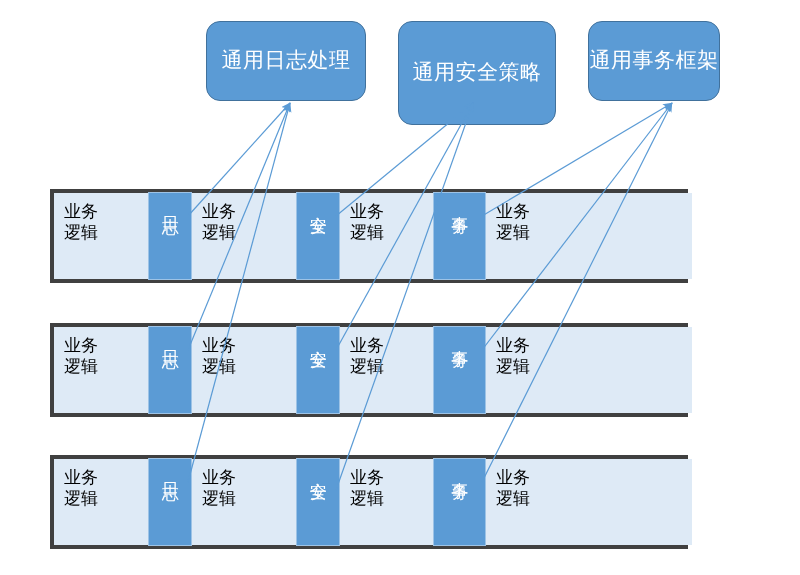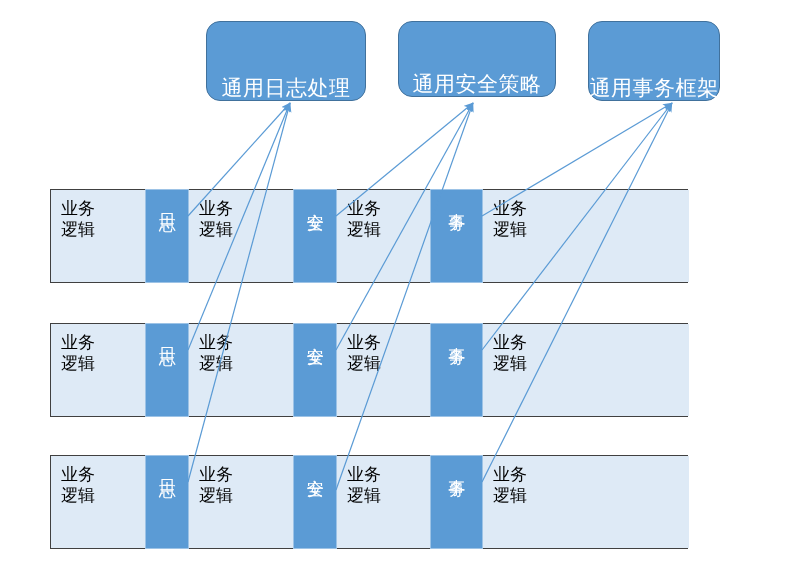--- a/index.html
+++ b/index.html
@@ -16,37 +16,37 @@
     overflow: hidden;
   }
 
   
   .aspect-box {
     position: absolute;
     background: #5B9BD5;
     border: 1px solid #41719C;
     border-radius: 14px;
     display: flex;
-    align-items: flex-end;
+    align-items: center;
     justify-content: center;
     box-sizing: border-box;
   }
   .aspect-label {
     color: #FFFFFF;
     font-size: 21px;
     line-height: 1.1;
     letter-spacing: 0.5px;
     white-space: nowrap;
   }
 
   
   .layer-row {
     position: absolute;
     background: #d946ef;
-    border: 1px solid #404040;
+    border: 4px solid #404040;
     box-sizing: border-box;
     padding-left: 13px;
   }
   .biz-seg {
     position: absolute;
     top: 0;
     bottom: 0;
     background: #DEEAF6;
     display: flex;
     align-items: flex-start;
@@ -91,21 +91,21 @@
 </style>
 </head>
 <body>
 
 <div id="canvas">
 
   <div id="aspect-layer">
       <div class="aspect-box" style="left: 206px; top: 21px; width: 160px; height: 80px;">
         <span class="aspect-label">通用日志处理</span>
       </div>
-      <div class="aspect-box" style="left: 398px; top: 21px; width: 158px; height: 76px;">
+      <div class="aspect-box" style="left: 398px; top: 21px; width: 158px; height: 104px;">
         <span class="aspect-label">通用安全策略</span>
       </div>
       <div class="aspect-box" style="left: 588px; top: 21px; width: 132px; height: 80px;">
         <span class="aspect-label">通用事务框架</span>
       </div>
     </div>
 
   <div id="layer-stack">
       <div class="layer-row" style="left: 50px; top: 189px; width: 638px; height: 94px;">
         <div class="biz-seg" style="left: 0px; width: 94px;">

